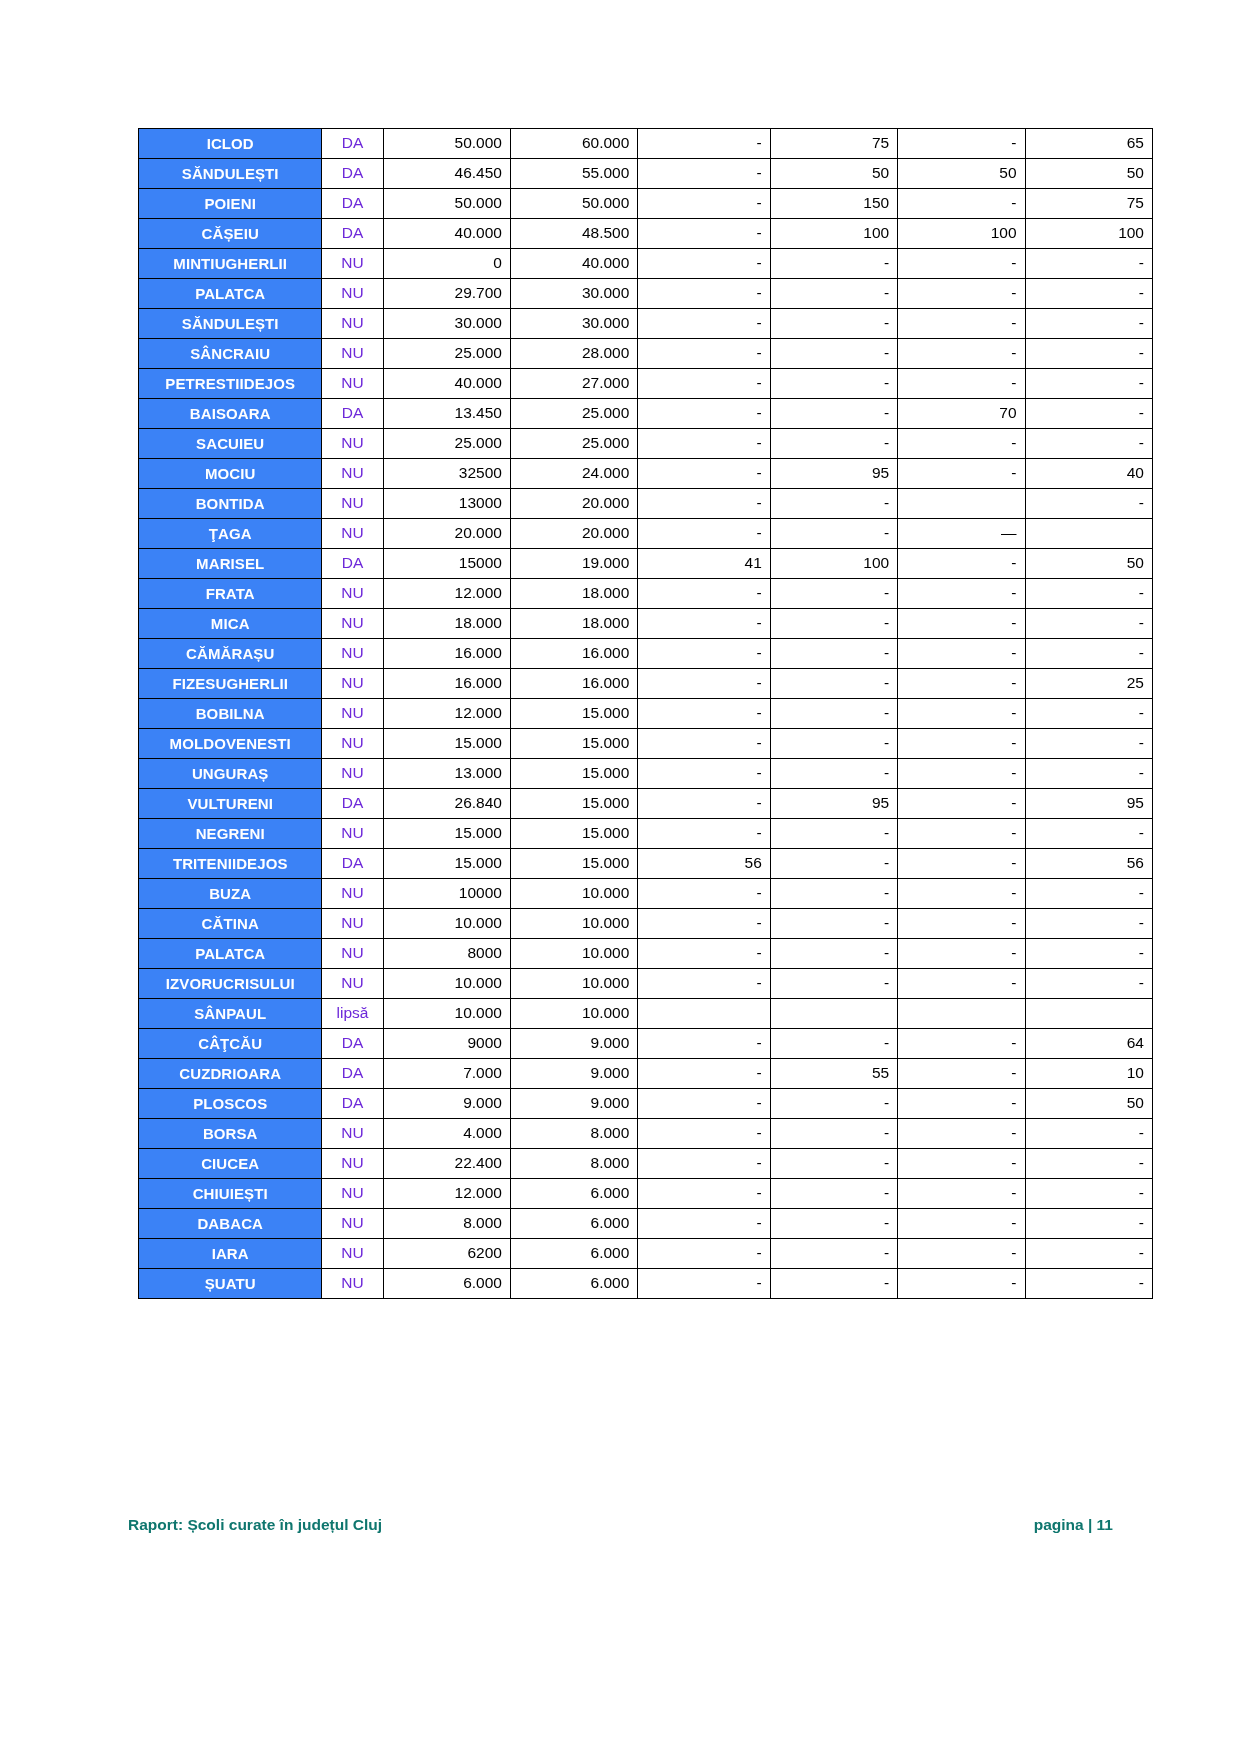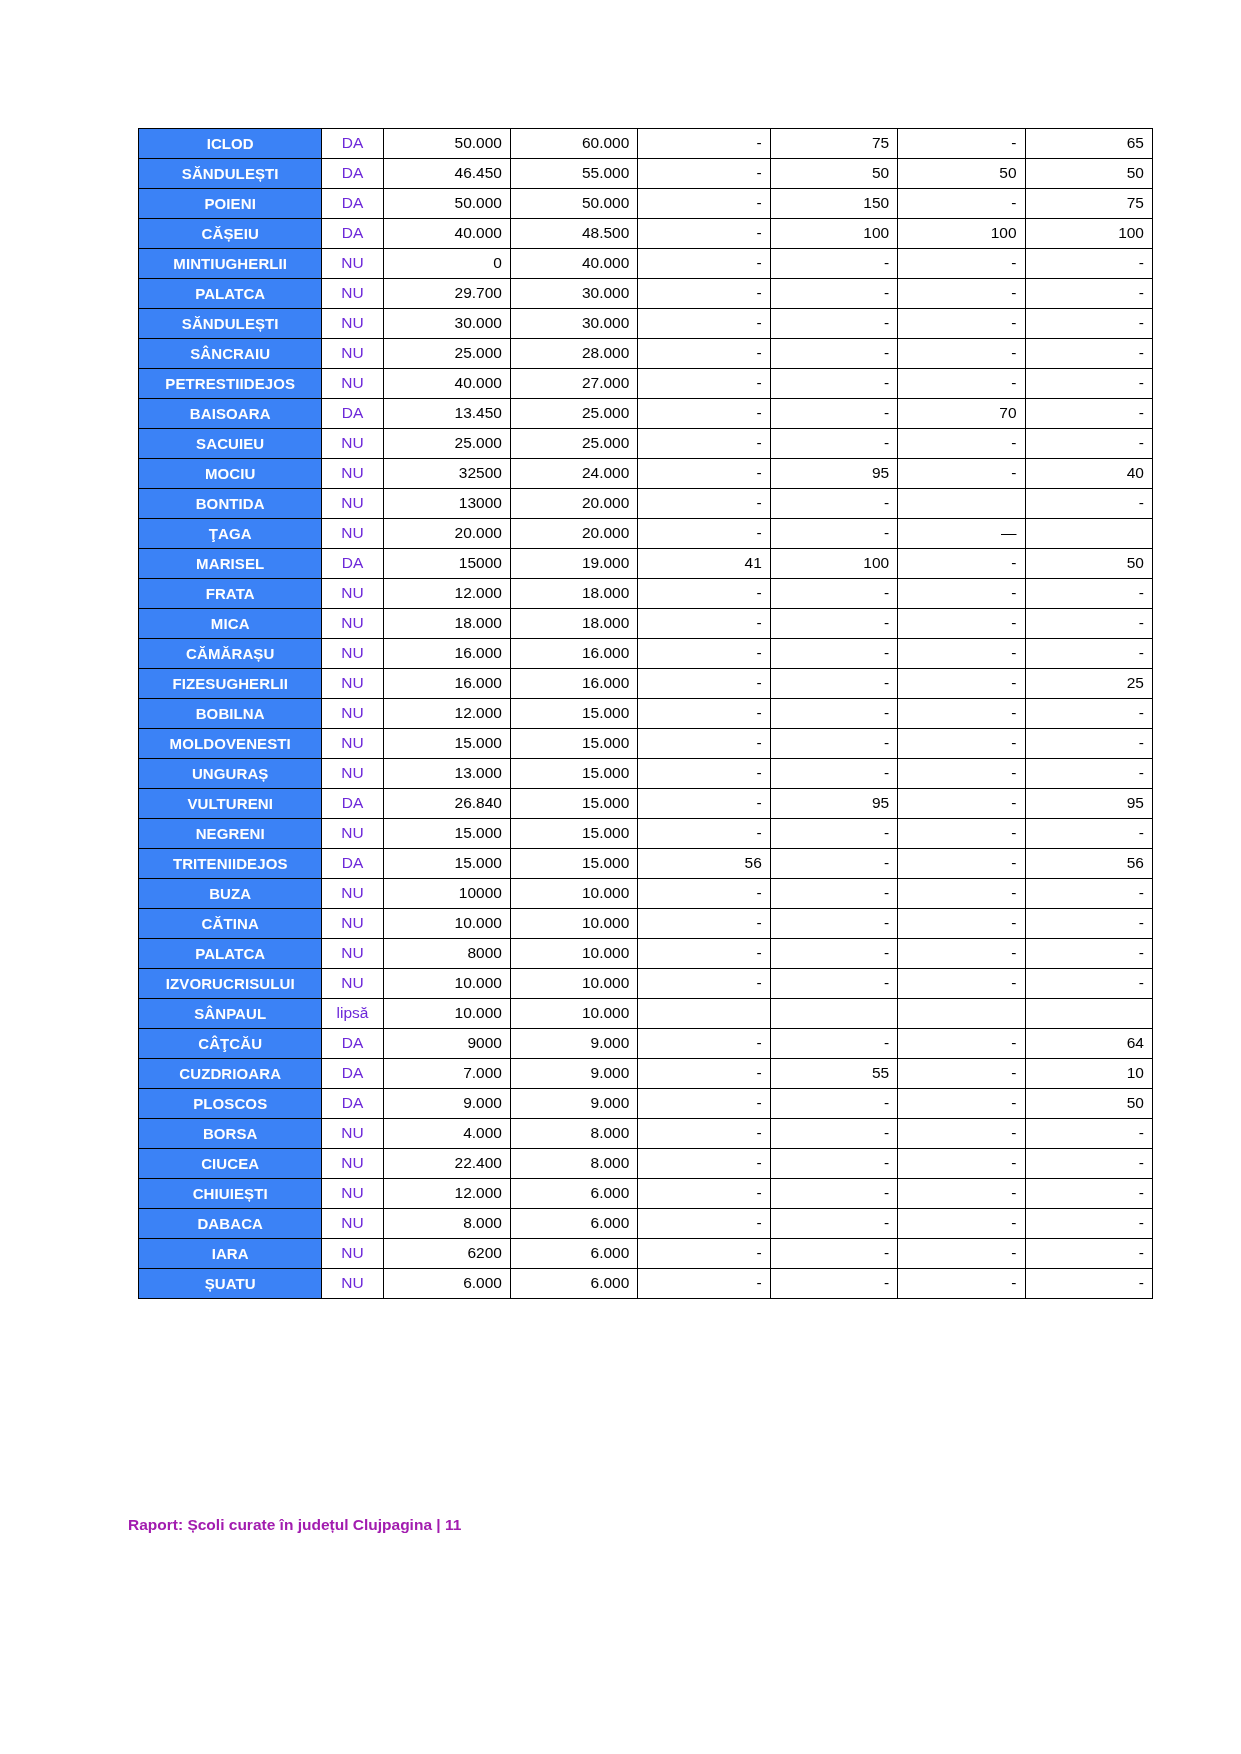--- a/index.html
+++ b/index.html
@@ -77,22 +77,23 @@
     color: #000;
     padding-right: 11px;
   }
 
   .footer {
     position: absolute;
     left: 128px;
     top: 1476px;
     width: 985px;
     display: flex;
+    justify-content: space-between;
     align-items: baseline;
-    color: #a21caf;
+    color: #0f766e;
     font-weight: bold;
     font-size: 15.5px;
   }
   .footer .right { font-weight: bold; margin-top: 40px; }
 </style>
 </head>
 <body>
 
 <div class="page">
 

